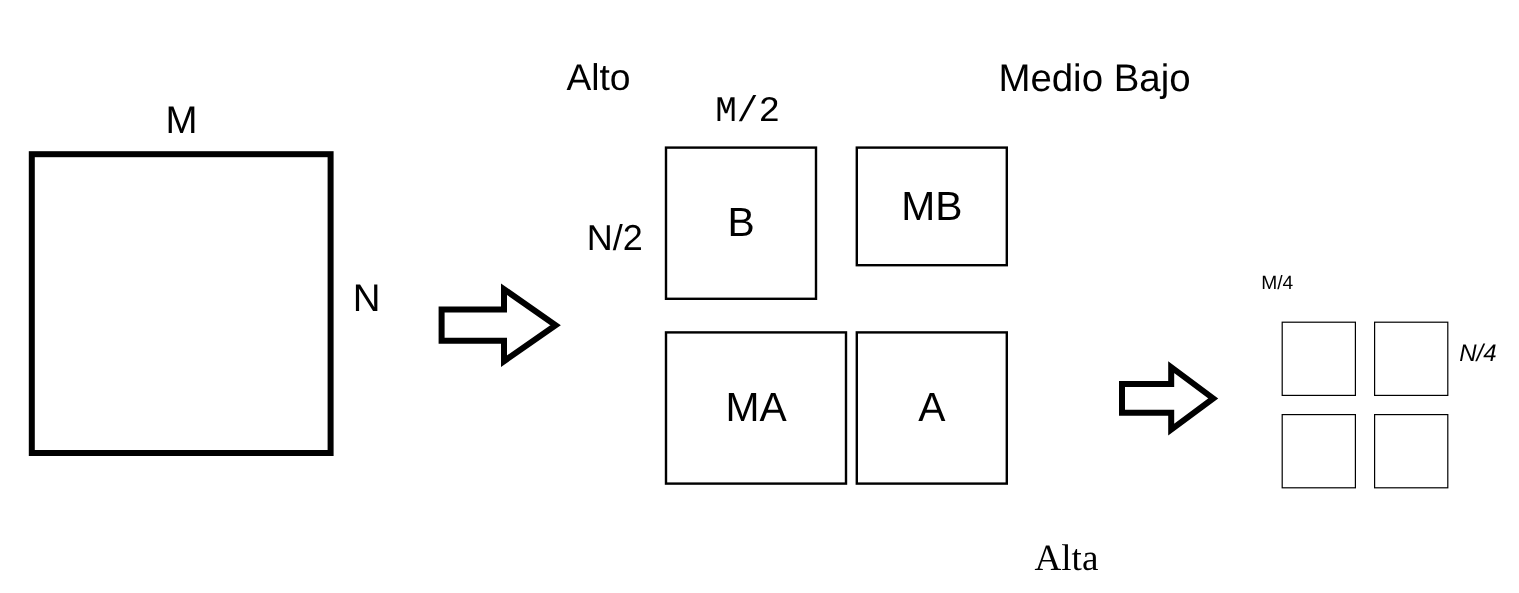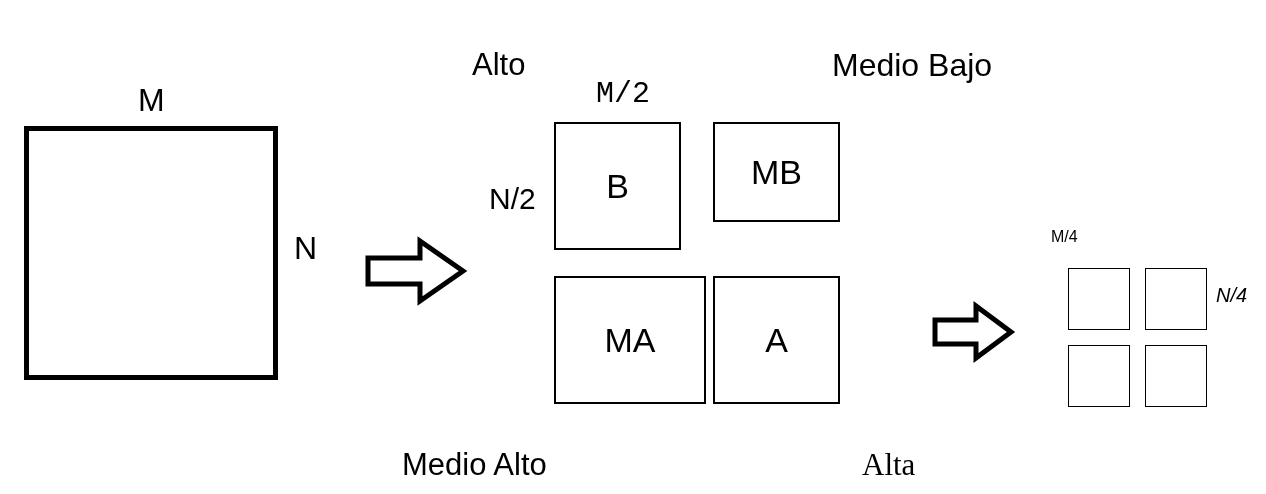--- a/index.html
+++ b/index.html
@@ -90,21 +90,20 @@
   </div>
 
   <div class="box" style="left:554px; top:276px; width:152px; height:128px;">
     <span class="box-label">MA</span>
   </div>
 
   <div class="box" style="left:713px; top:276px; width:127px; height:128px;">
     <span class="box-label">A</span>
   </div>
 
-  <div class="label" style="left:402px; top:449px; font-size:31px;">Medio Alto</div>
 
   <div class="label" style="left:862px; top:449px; font-size:31px;font-family:Liberation Serif, serif;">Alta</div>
 
   <div class="arrow" style="left:933px; top:303px; width:80px; height:58px;">
     <svg width="80" height="58" viewBox="0 0 80 58">
       <polygon points="2,17 43,17 43,3 78,29 43,55 43,41 2,41" fill="#ffffff" stroke="#000000" stroke-width="5" stroke-linejoin="miter"></polygon>
     </svg>
   </div>
 
   <div class="label" style="left:1051px; top:229px; font-size:16px;">M/4</div>

